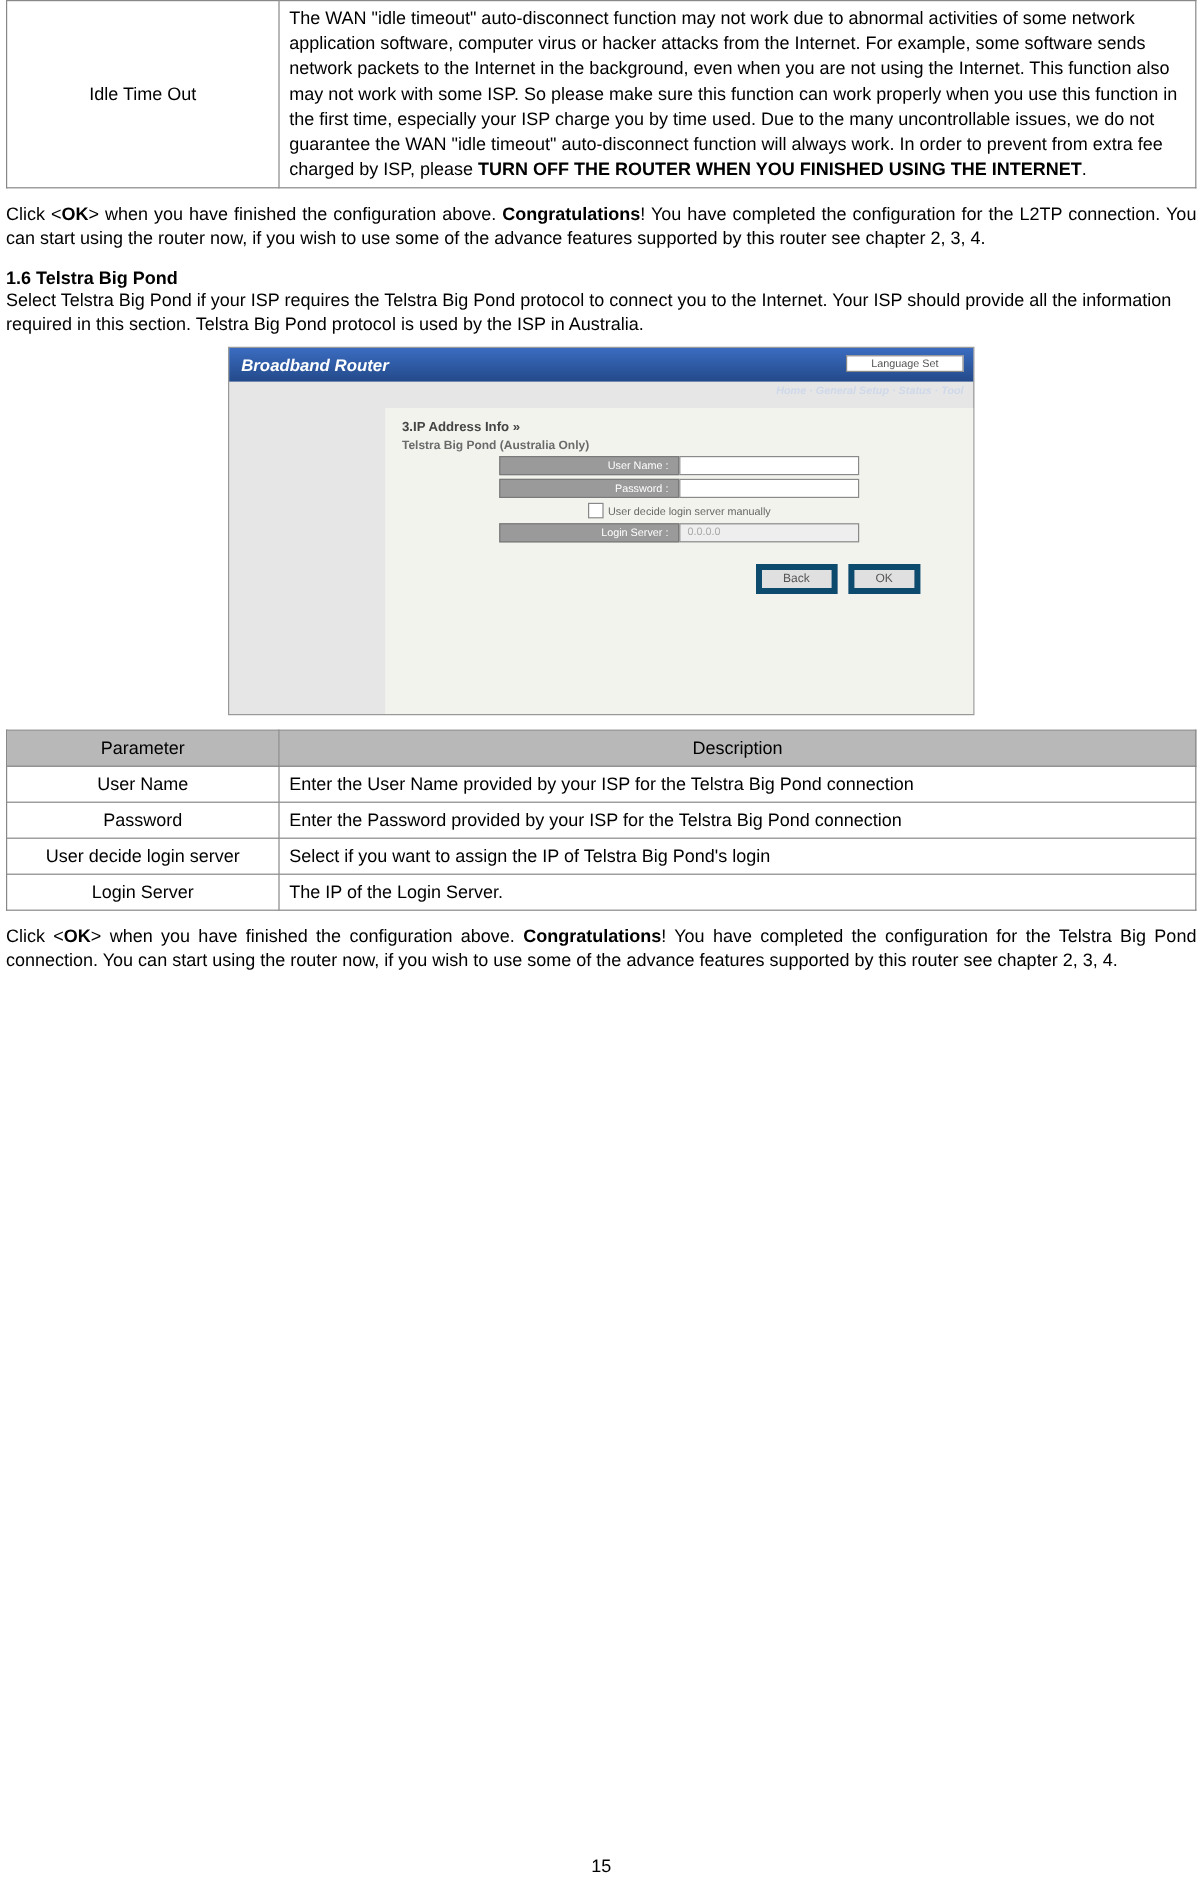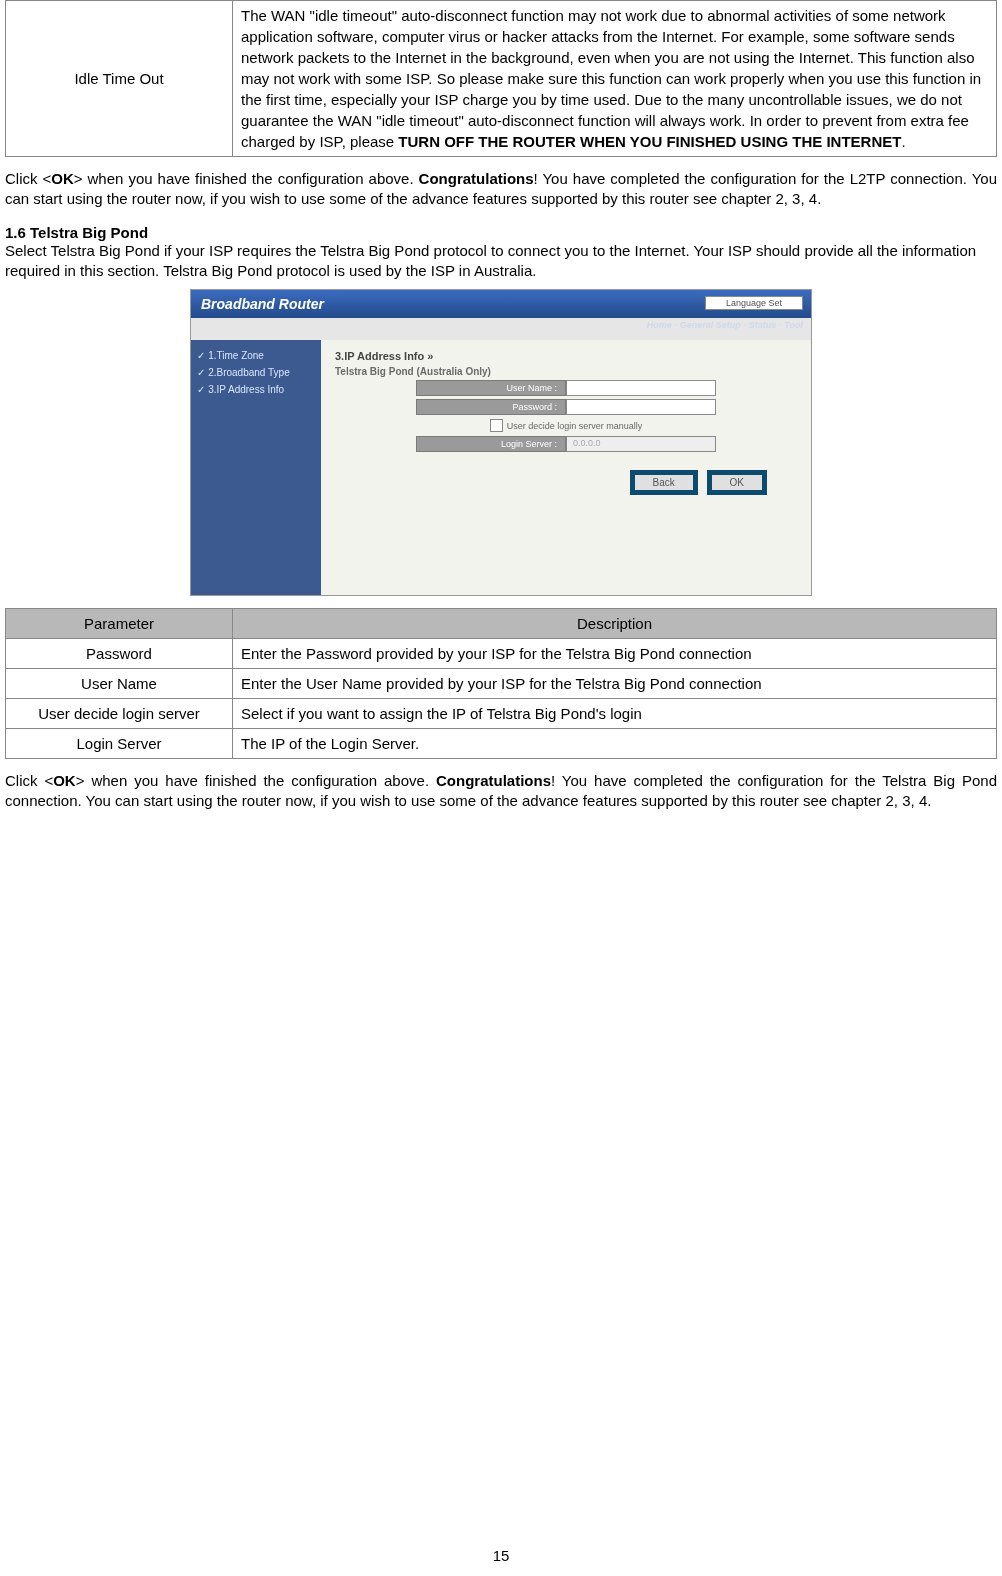--- a/index.html
+++ b/index.html
@@ -195,25 +195,20 @@
 
   <div class="section-heading">1.6 Telstra Big Pond</div>
   <div style="line-height:1.35;">Select Telstra Big Pond if your ISP requires the Telstra Big Pond protocol to connect you to the Internet. Your ISP should provide all the information required in this section. Telstra Big Pond protocol is used by the ISP in Australia.</div>
 
   <div class="screenshot">
     <div class="sshot-topbar">
       <span>Broadband Router</span>
       <span class="sshot-lang">Language Set</span>
       <span class="sshot-tabs">Home · General Setup · Status · Tool</span>
     </div>
-    <div class="sshot-side">
-      <div>✓ 1.Time Zone</div>
-      <div>✓ 2.Broadband Type</div>
-      <div>✓ 3.IP Address Info</div>
-    </div>
     <div class="sshot-main">
       <div class="sshot-h3">3.IP Address Info »</div>
       <div class="sshot-h4">Telstra Big Pond (Australia Only)</div>
 
       <div class="sshot-form-row">
         <div class="sshot-lbl">User Name :</div>
         <div class="sshot-inp"></div>
       </div>
       <div class="sshot-form-row">
         <div class="sshot-lbl">Password :</div>
@@ -237,26 +232,26 @@
 
   <table class="def">
     <thead>
       <tr>
         <th>Parameter</th>
         <th>Description</th>
       </tr>
     </thead>
     <tbody>
       <tr>
+        <td class="param">User Name</td>
+        <td>Enter the User Name provided by your ISP for the Telstra Big Pond connection</td>
+      </tr>
+      <tr>
         <td class="param">Password</td>
         <td>Enter the Password provided by your ISP for the Telstra Big Pond connection</td>
-      </tr>
-      <tr>
-        <td class="param">User Name</td>
-        <td>Enter the User Name provided by your ISP for the Telstra Big Pond connection</td>
       </tr>
       <tr>
         <td class="param">User decide login server</td>
         <td>Select if you want to assign the IP of Telstra Big Pond's login</td>
       </tr>
       <tr>
         <td class="param">Login Server</td>
         <td>The IP of the Login Server.</td>
       </tr>
     </tbody>

